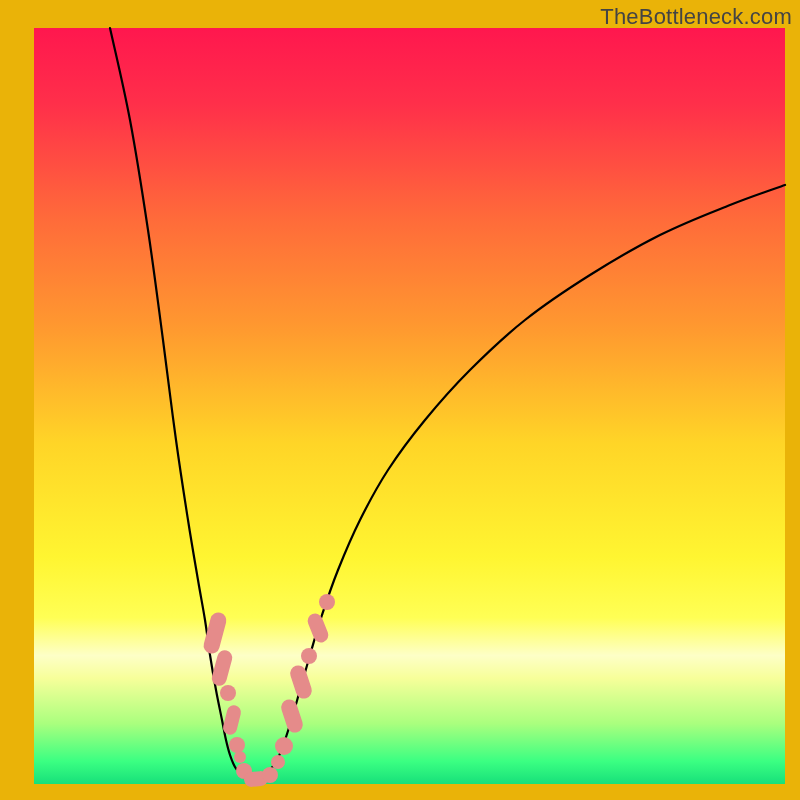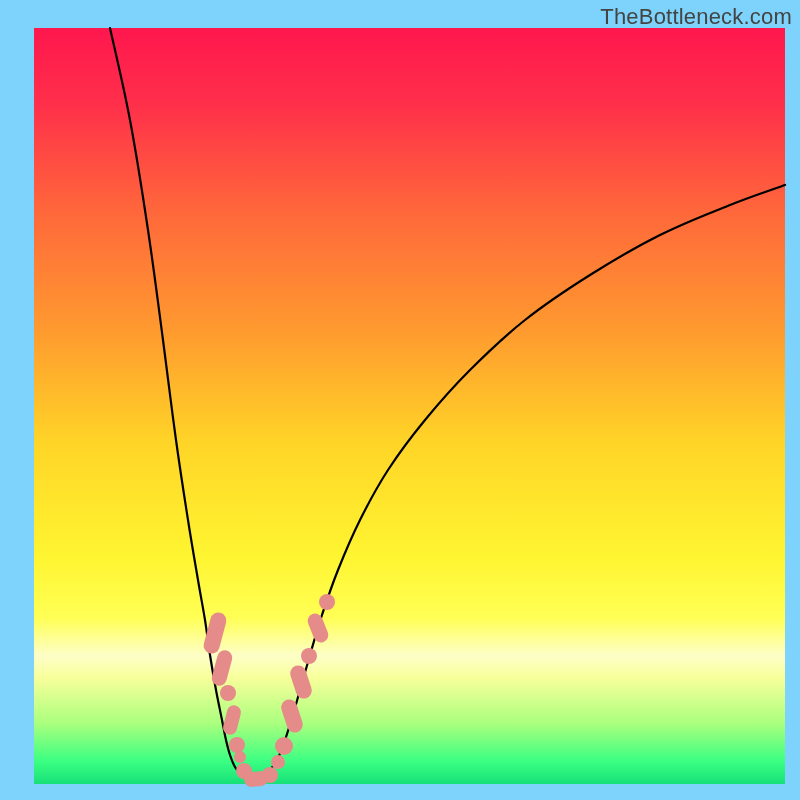--- a/index.html
+++ b/index.html
@@ -8,21 +8,21 @@
     width: 800px;
     height: 800px;
     background: #000000;
     overflow: hidden;
     font-family: Arial, Helvetica, sans-serif;
   }
   .frame {
     position: relative;
     width: 800px;
     height: 800px;
-    background: #7dd3fc;
+    background: #eab308;
   }
   .watermark {
     position: absolute;
     top: 4px;
     right: 8px;
     color: #444444;
     font-size: 22px;
     font-weight: 500;
     letter-spacing: 0.2px;
     z-index: 10;

